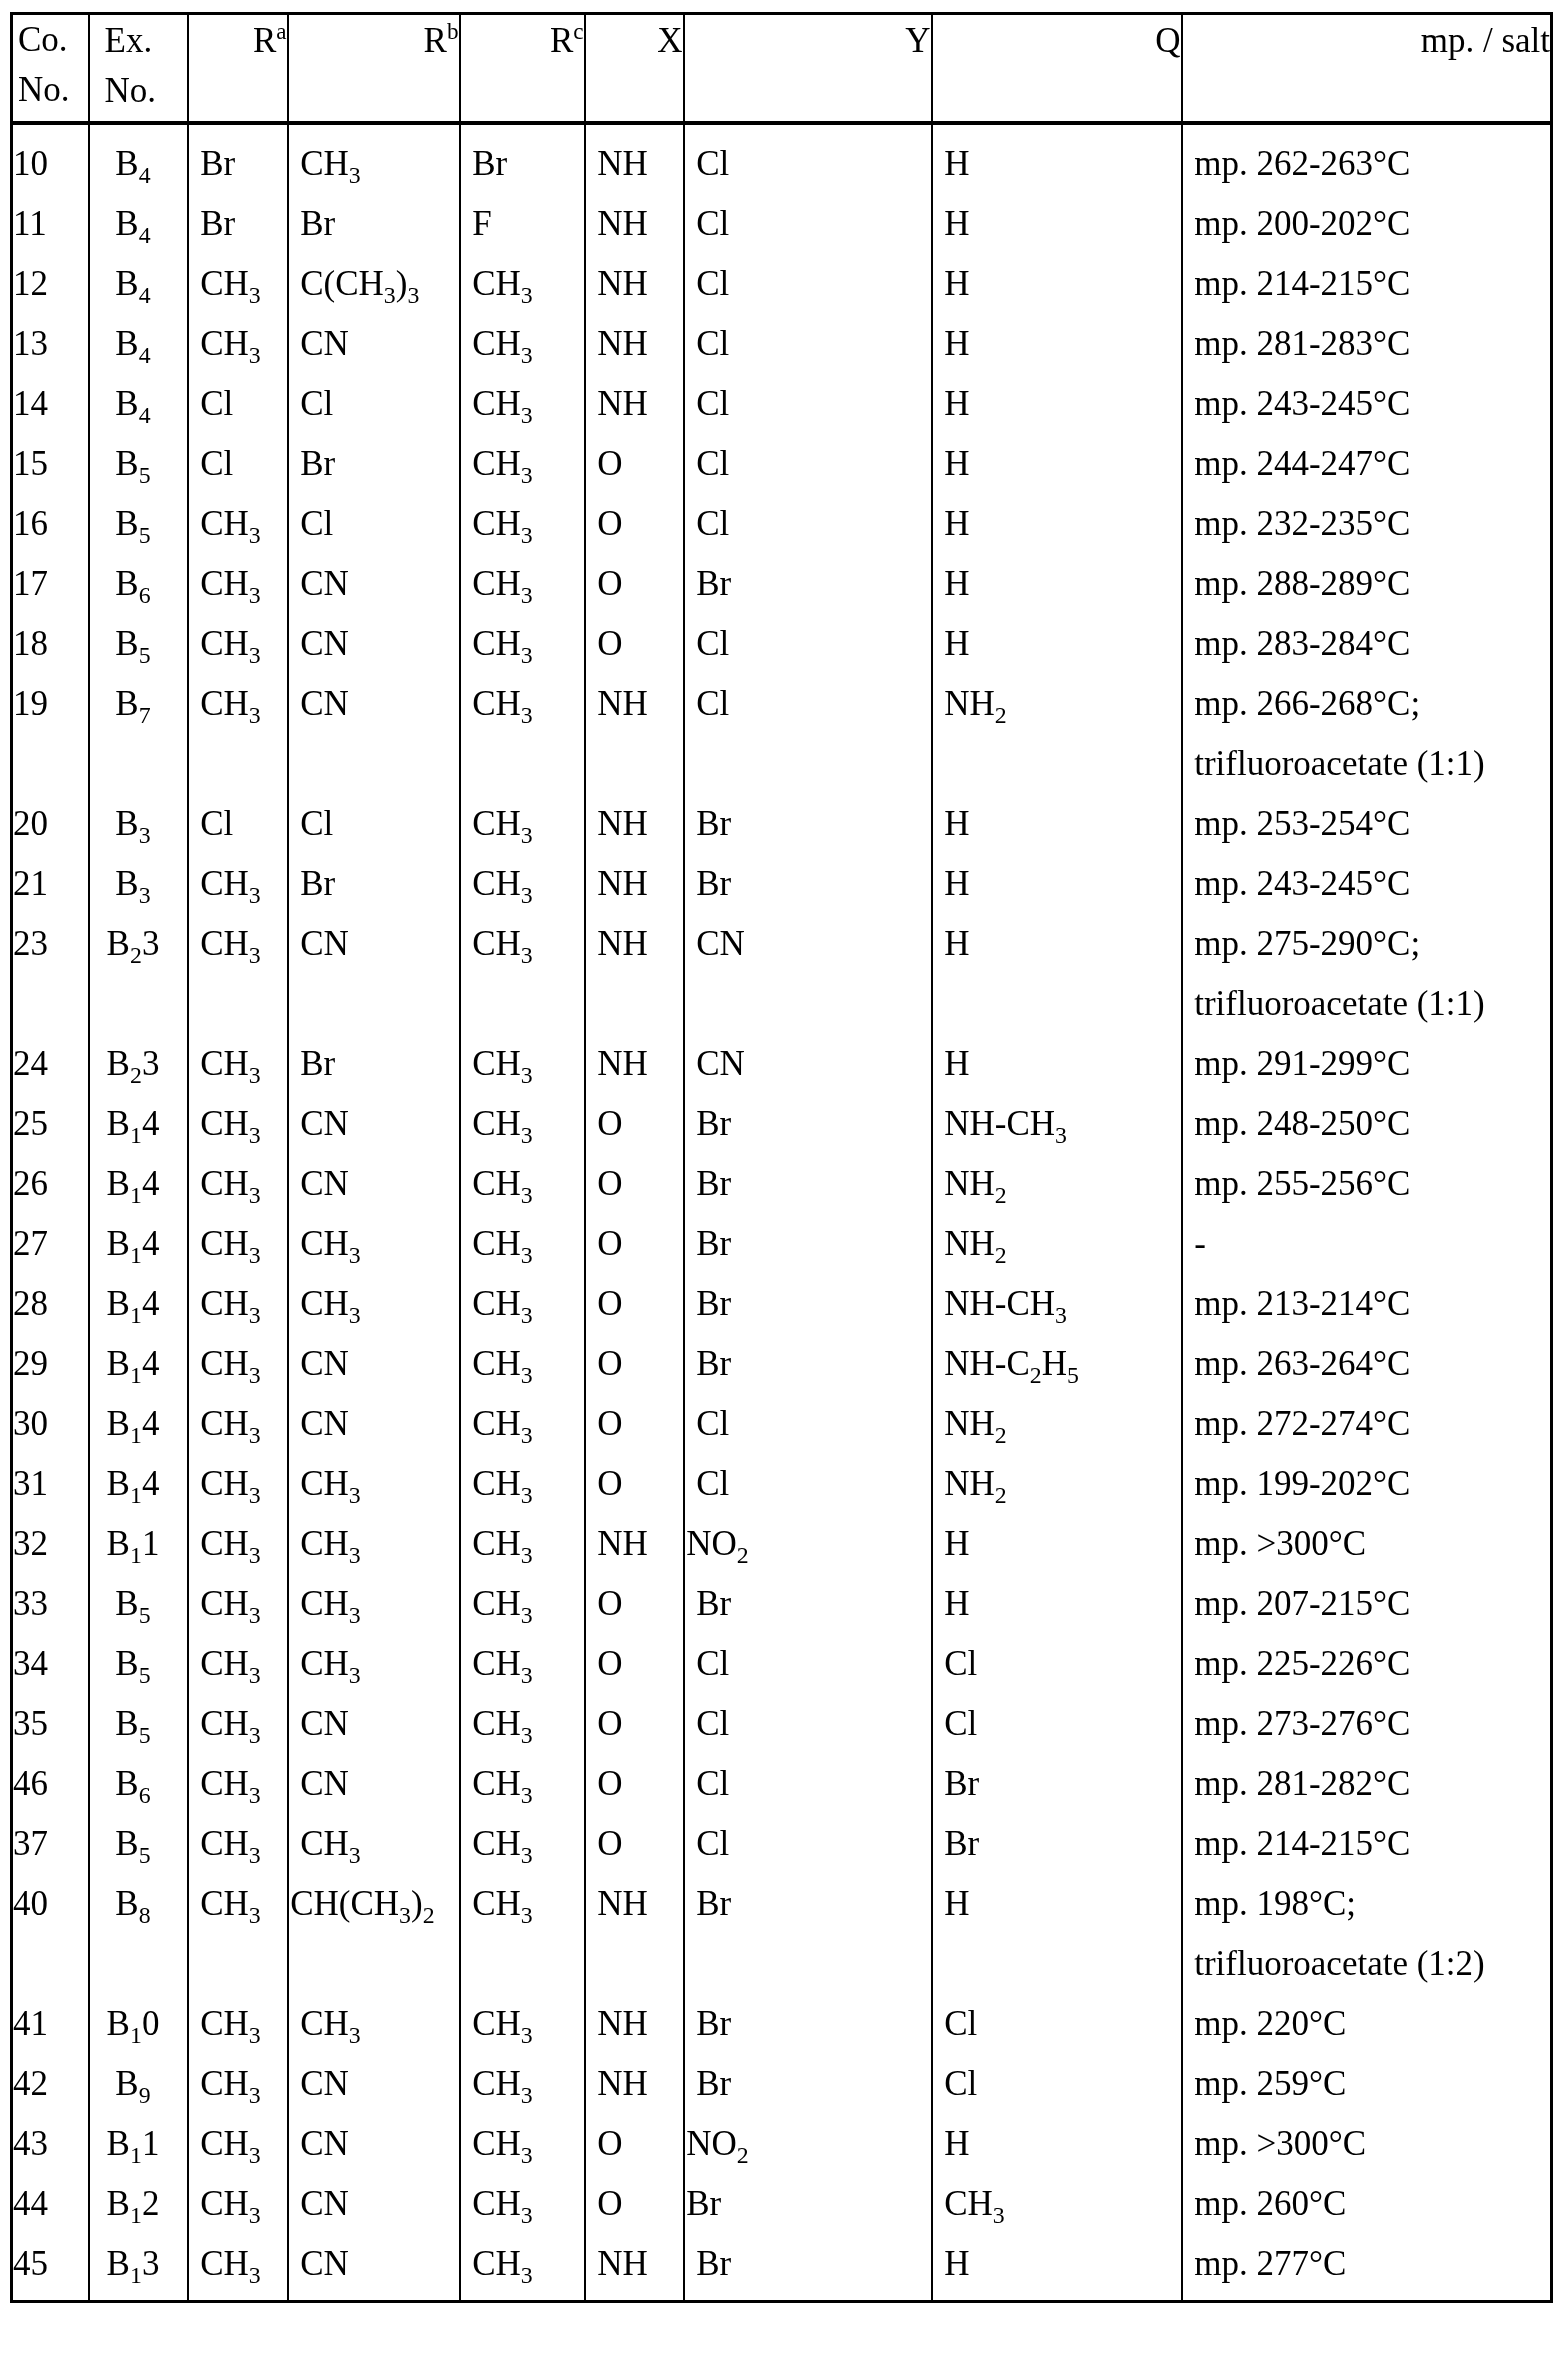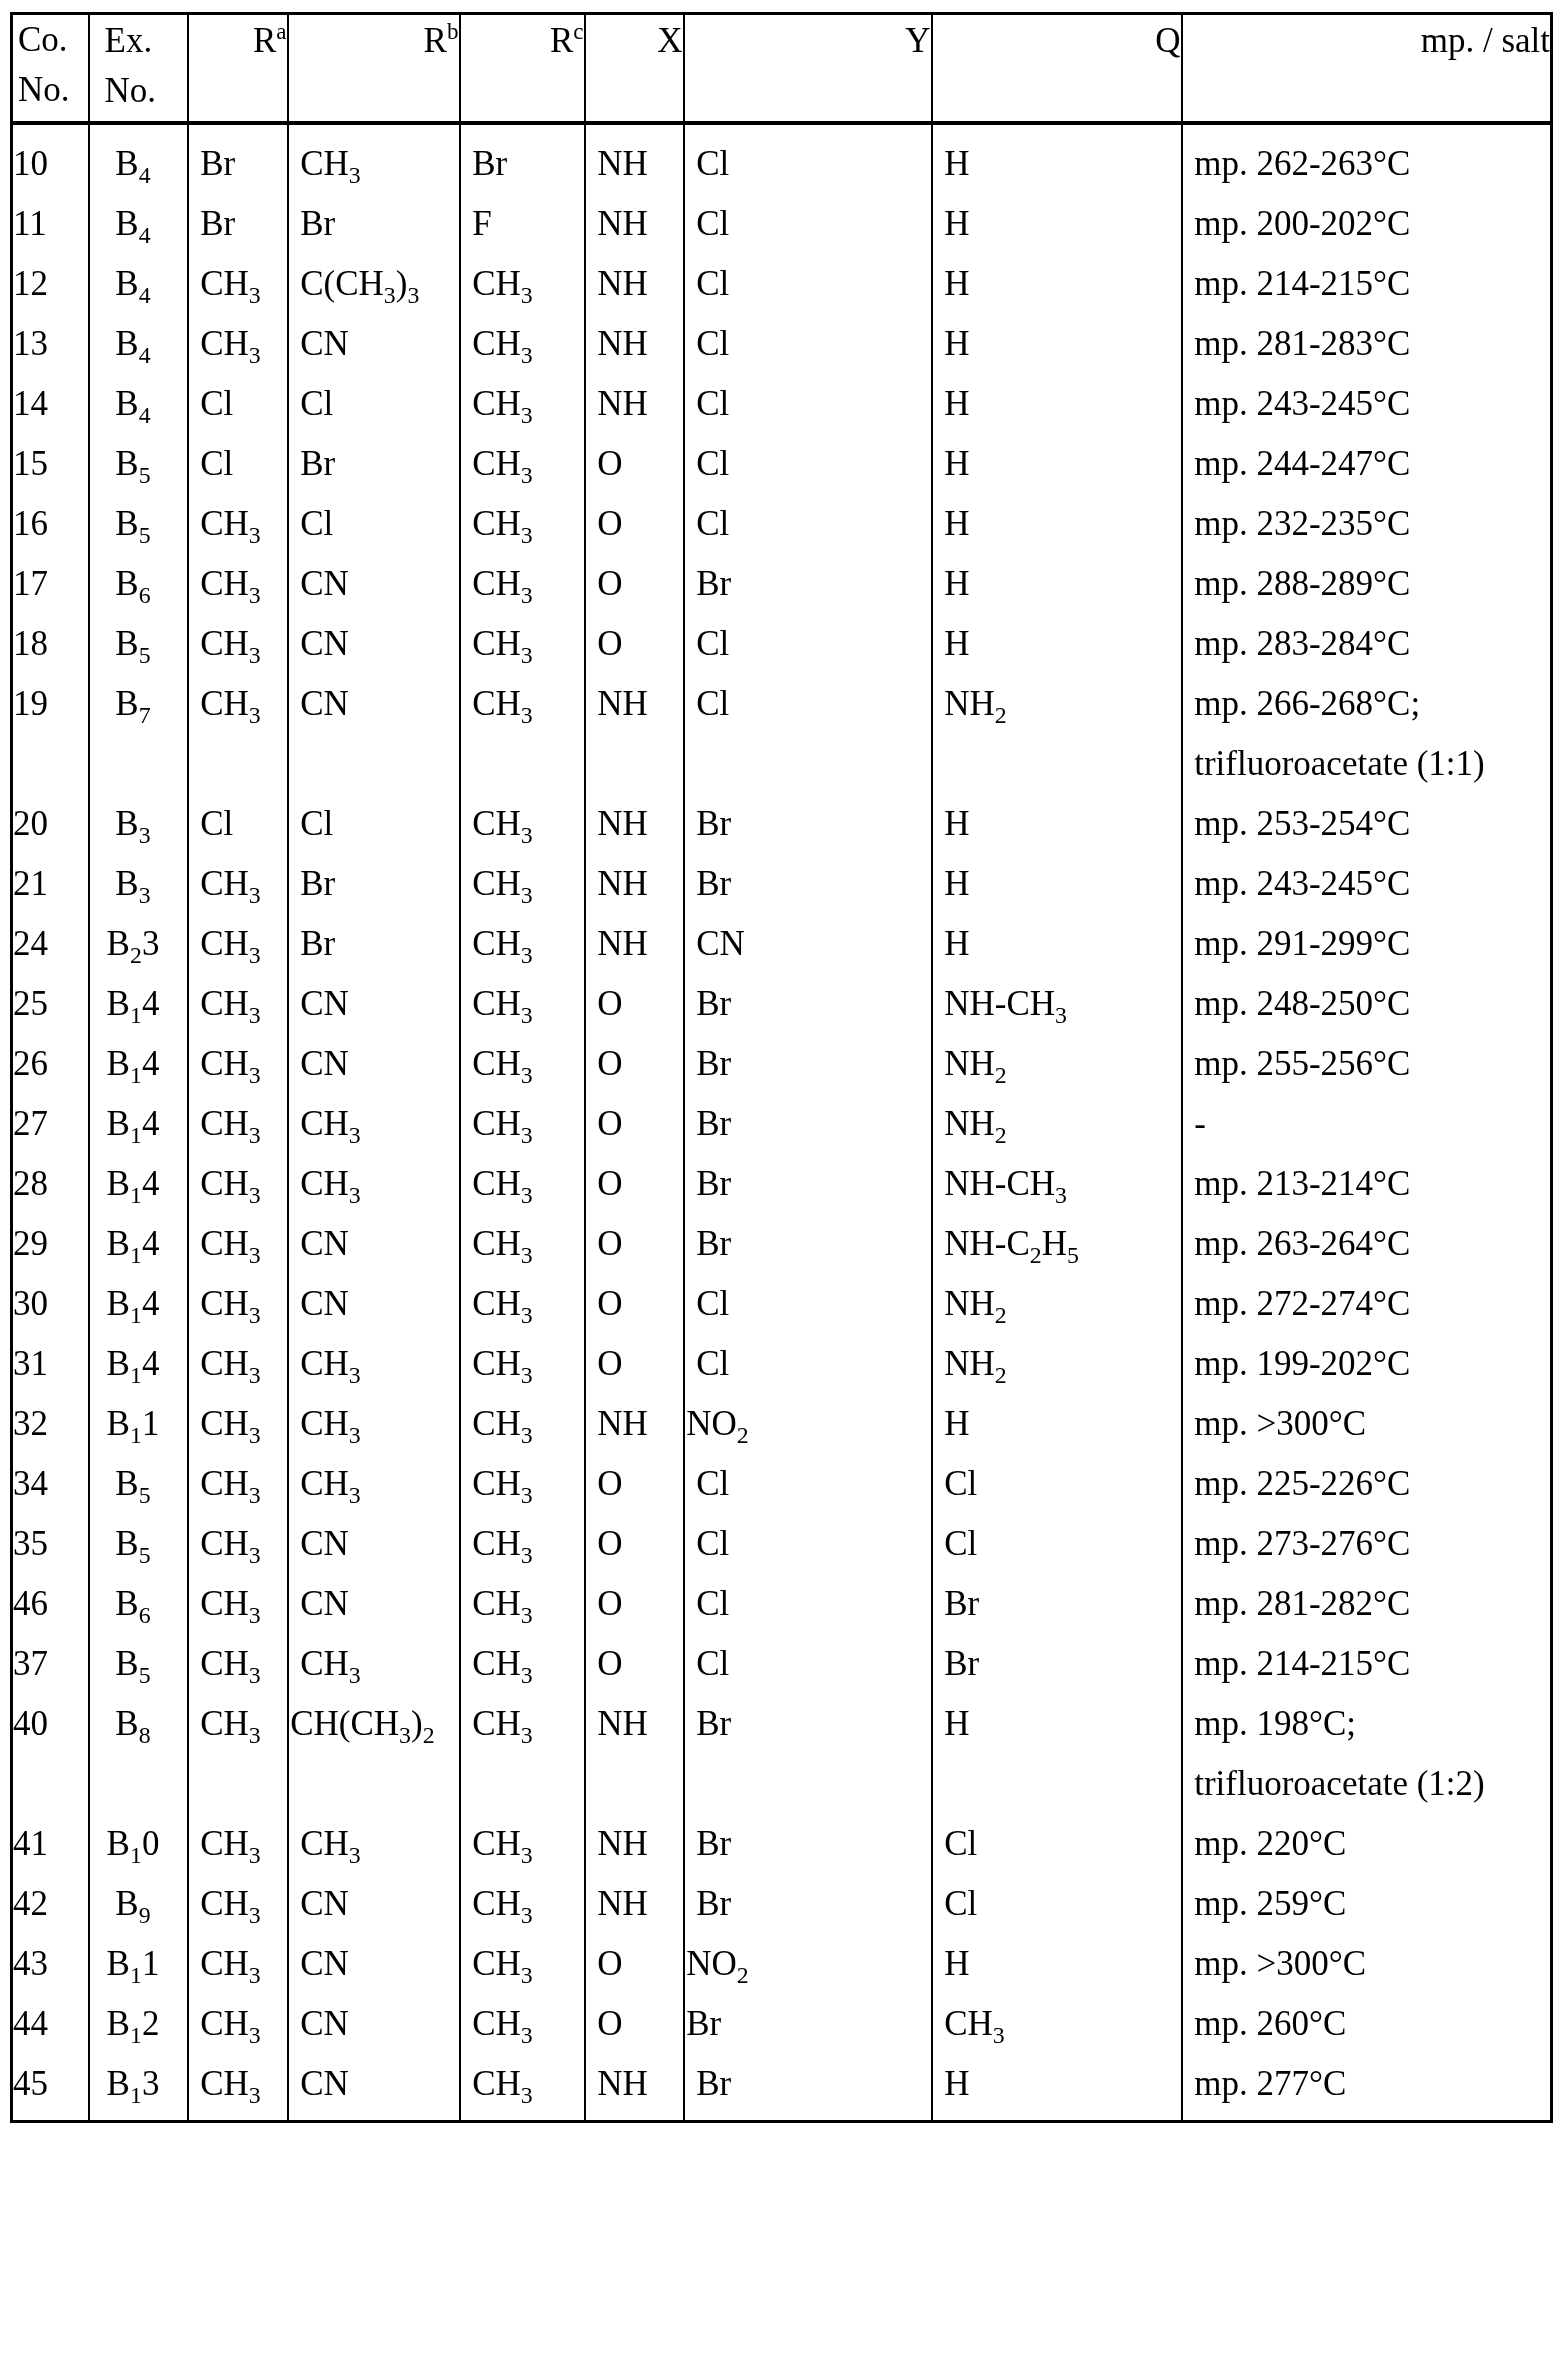--- a/index.html
+++ b/index.html
@@ -225,20 +225,34 @@
         <td>Br</td>
         <td>CH<sub>3</sub></td>
         <td>NH</td>
         <td>Br</td>
         <td>H</td>
         <td class="mp-cell">
           <span class="mp-line">mp. 243-245°C</span>
         </td>
       </tr>
       <tr>
+        <td class="num">23</td>
+        <td class="ex">B<sub>2</sub>3</td>
+        <td>CH<sub>3</sub></td>
+        <td>CN</td>
+        <td>CH<sub>3</sub></td>
+        <td>NH</td>
+        <td>CN</td>
+        <td>H</td>
+        <td class="mp-cell">
+          <span class="mp-line">mp. 275-290°C;</span>
+          <span class="mp-line">trifluoroacetate (1:1)</span>
+        </td>
+      </tr>
+      <tr>
         <td class="num">24</td>
         <td class="ex">B<sub>2</sub>3</td>
         <td>CH<sub>3</sub></td>
         <td>Br</td>
         <td>CH<sub>3</sub></td>
         <td>NH</td>
         <td>CN</td>
         <td>H</td>
         <td class="mp-cell">
           <span class="mp-line">mp. 291-299°C</span>
@@ -339,20 +353,33 @@
         <td class="num">32</td>
         <td class="ex">B<sub>1</sub>1</td>
         <td>CH<sub>3</sub></td>
         <td>CH<sub>3</sub></td>
         <td>CH<sub>3</sub></td>
         <td>NH</td>
         <td class="tight">NO<sub>2</sub></td>
         <td>H</td>
         <td class="mp-cell">
           <span class="mp-line">mp. &gt;300°C</span>
+        </td>
+      </tr>
+      <tr>
+        <td class="num">33</td>
+        <td class="ex">B<sub>5</sub></td>
+        <td>CH<sub>3</sub></td>
+        <td>CH<sub>3</sub></td>
+        <td>CH<sub>3</sub></td>
+        <td>O</td>
+        <td>Br</td>
+        <td>H</td>
+        <td class="mp-cell">
+          <span class="mp-line">mp. 207-215°C</span>
         </td>
       </tr>
       <tr>
         <td class="num">34</td>
         <td class="ex">B<sub>5</sub></td>
         <td>CH<sub>3</sub></td>
         <td>CH<sub>3</sub></td>
         <td>CH<sub>3</sub></td>
         <td>O</td>
         <td>Cl</td>

